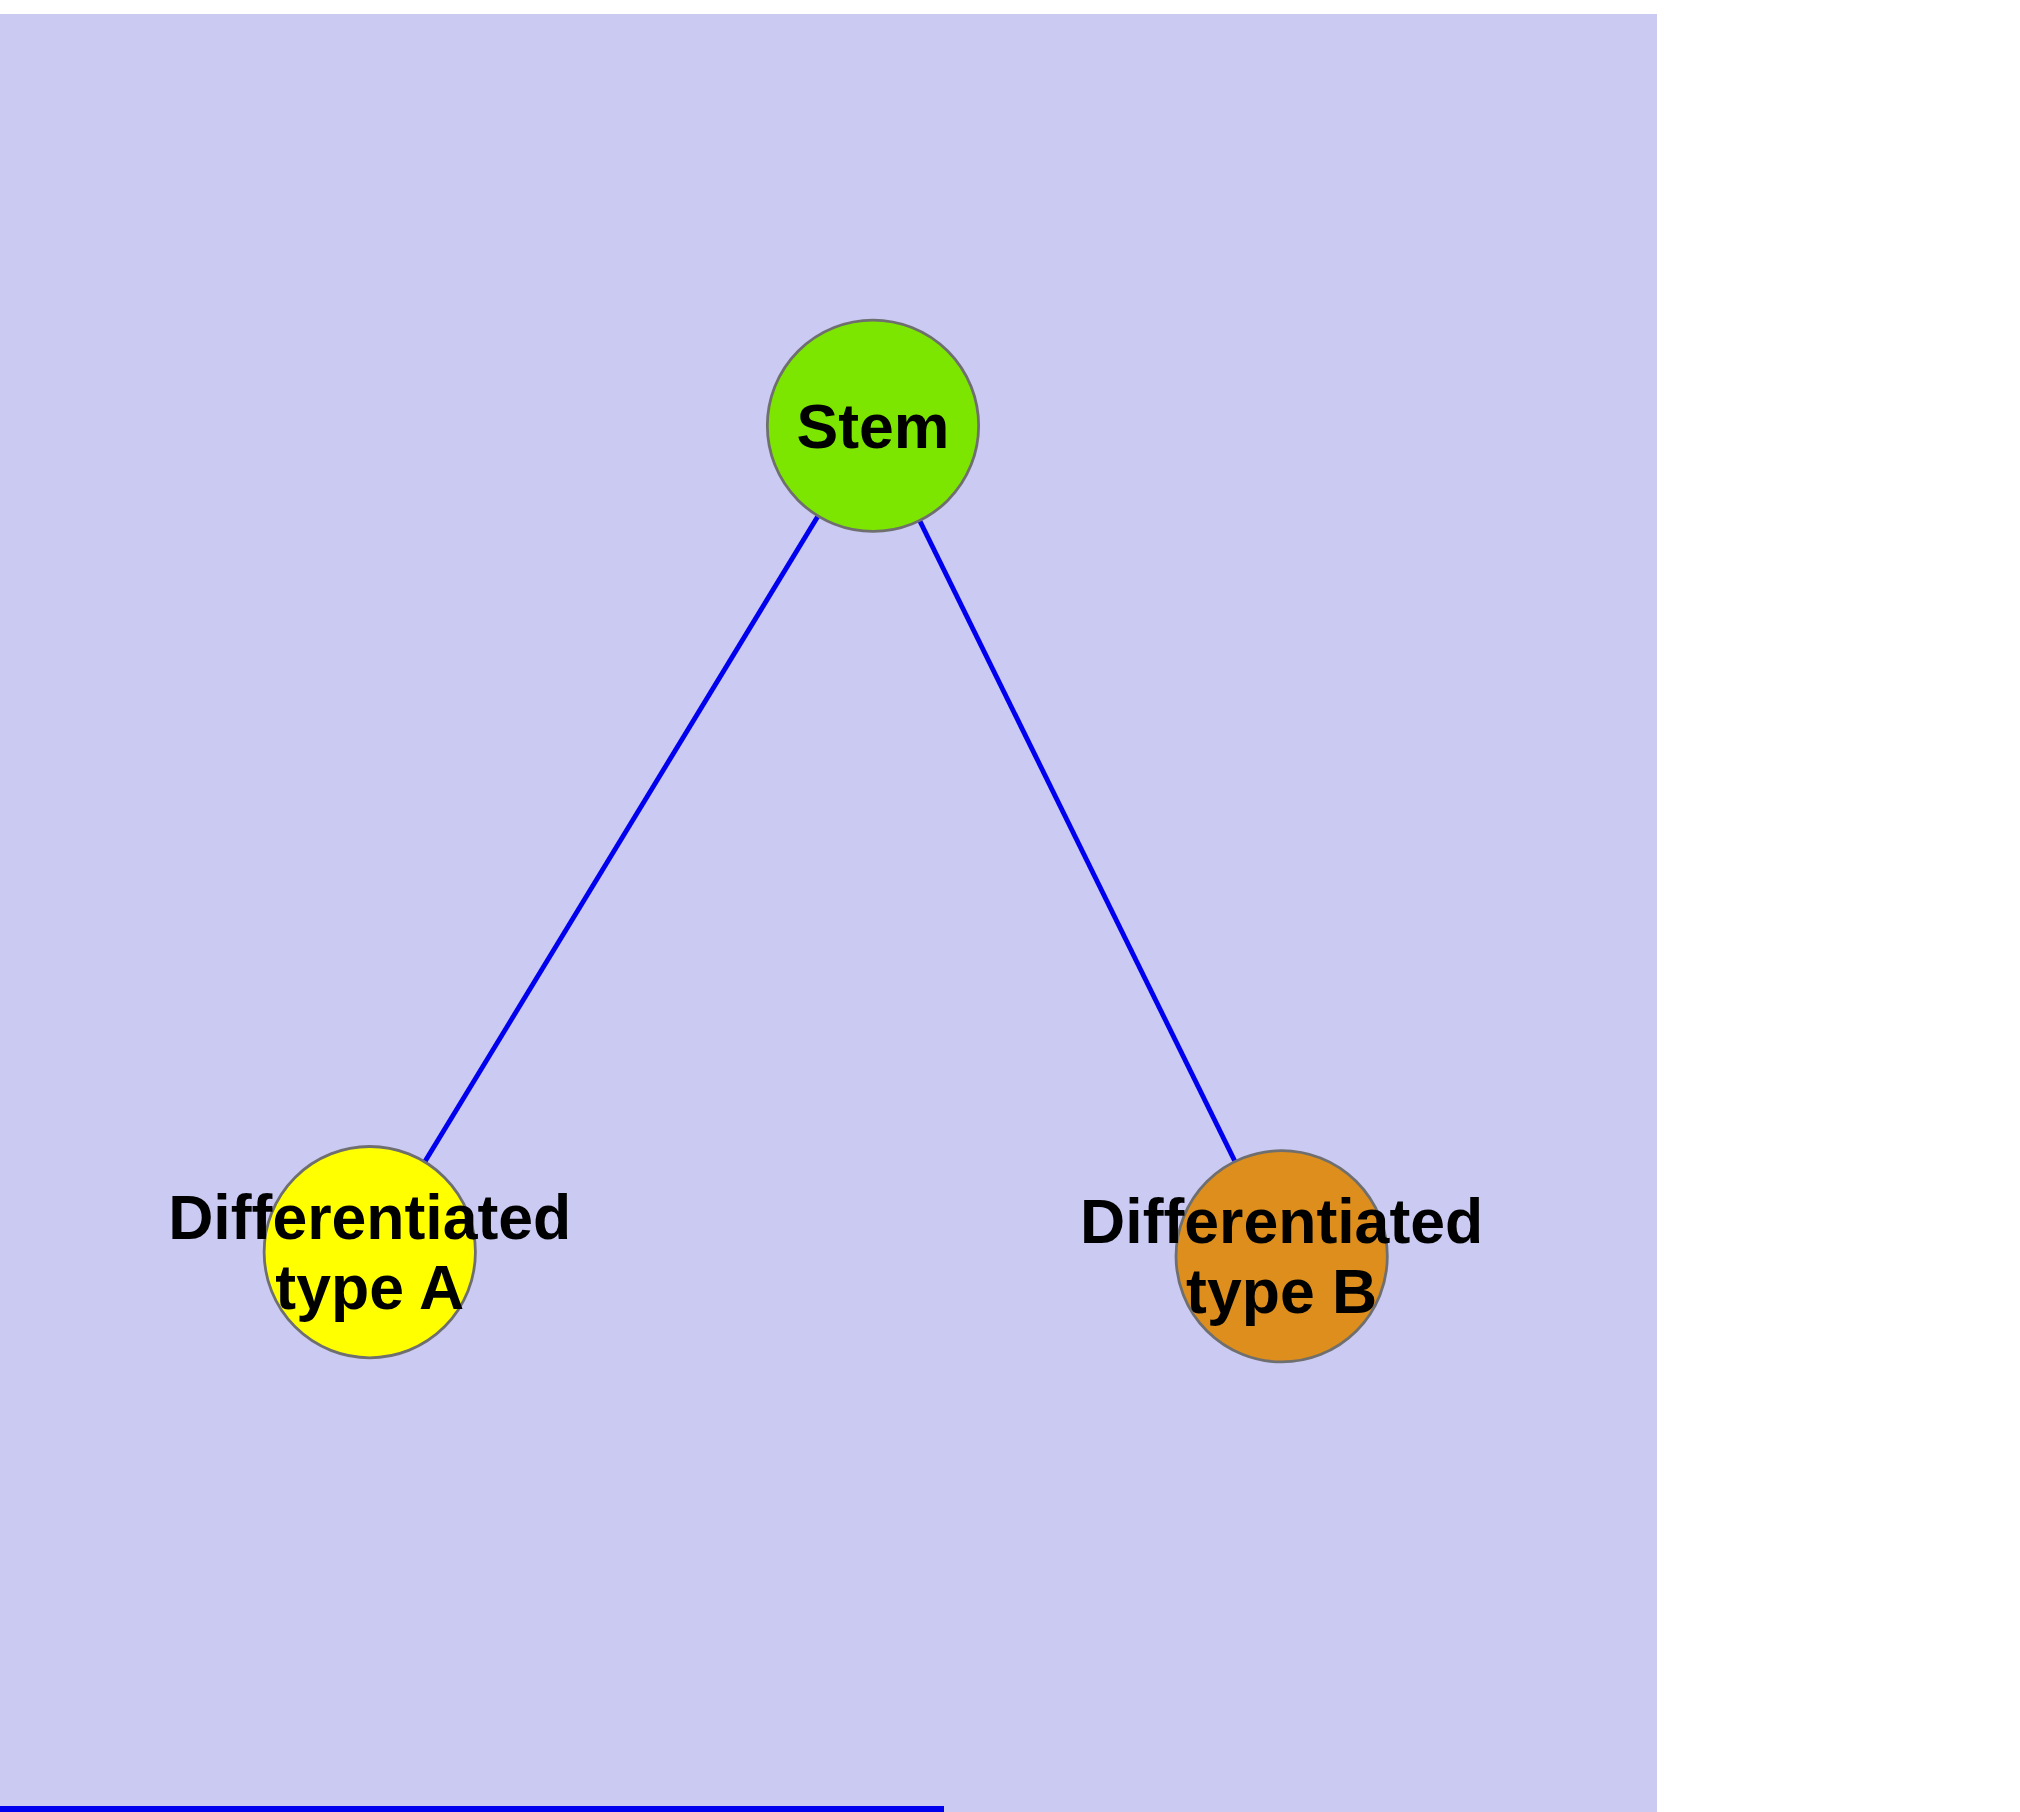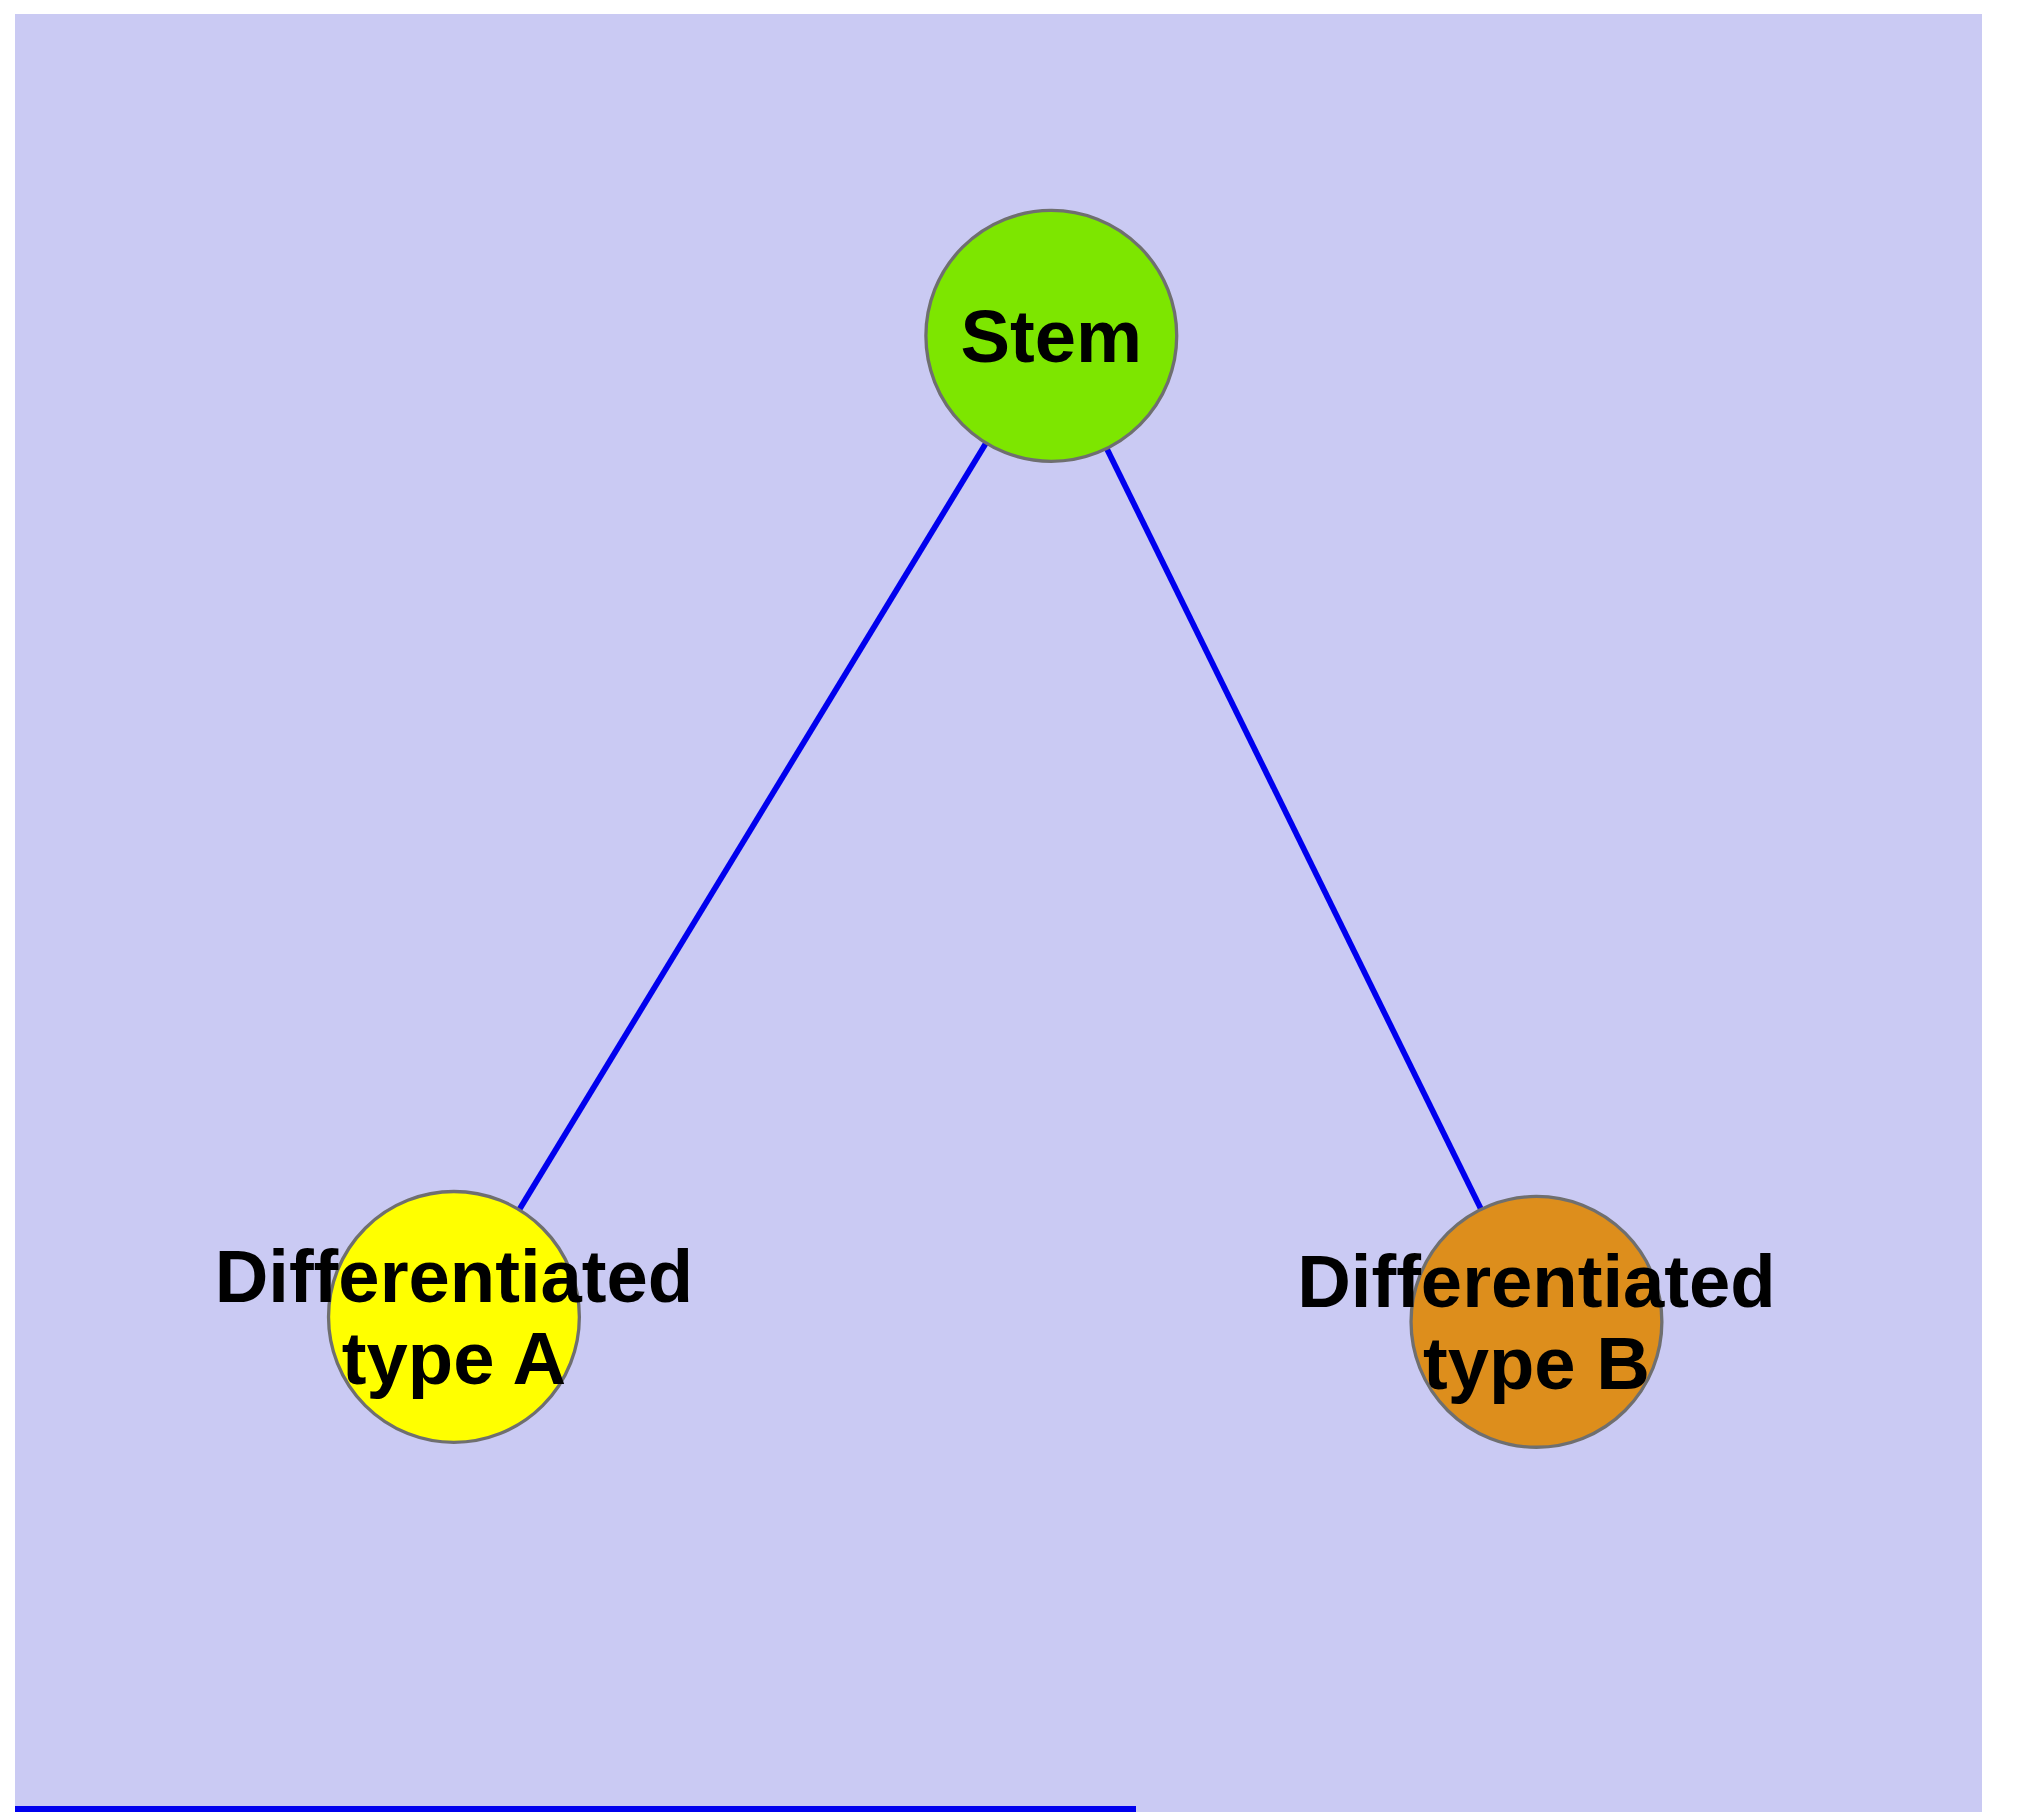--- a/index.html
+++ b/index.html
@@ -3,25 +3,24 @@
 <meta charset="utf-8">
 <style>
   html, body {
     margin: 0;
     padding: 0;
     background: #ffffff;
     font-family: "Liberation Sans", sans-serif;
   }
   .page {
     position: relative;
-    width: 1967px;
+    width: 1657px;
     height: 1812px;
     overflow: hidden;
     background: #cacaf3; 
-    margin-left: 15px;
   }
   .top-strip {
     position: absolute;
     top: 0; left: 0;
     width: 100%;
     height: 13.6px;
     background: #ffffff;
   }
   .graph-svg {
     position: absolute;

